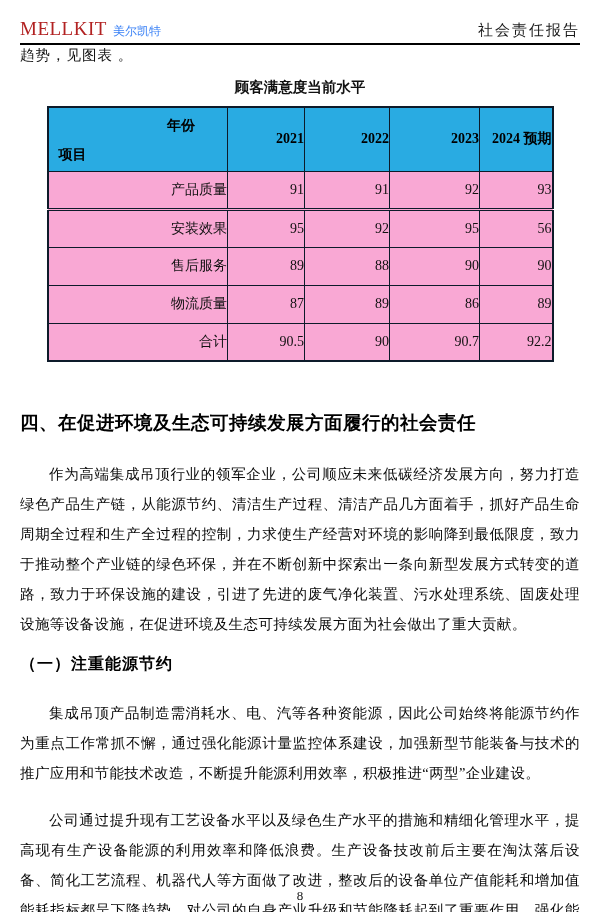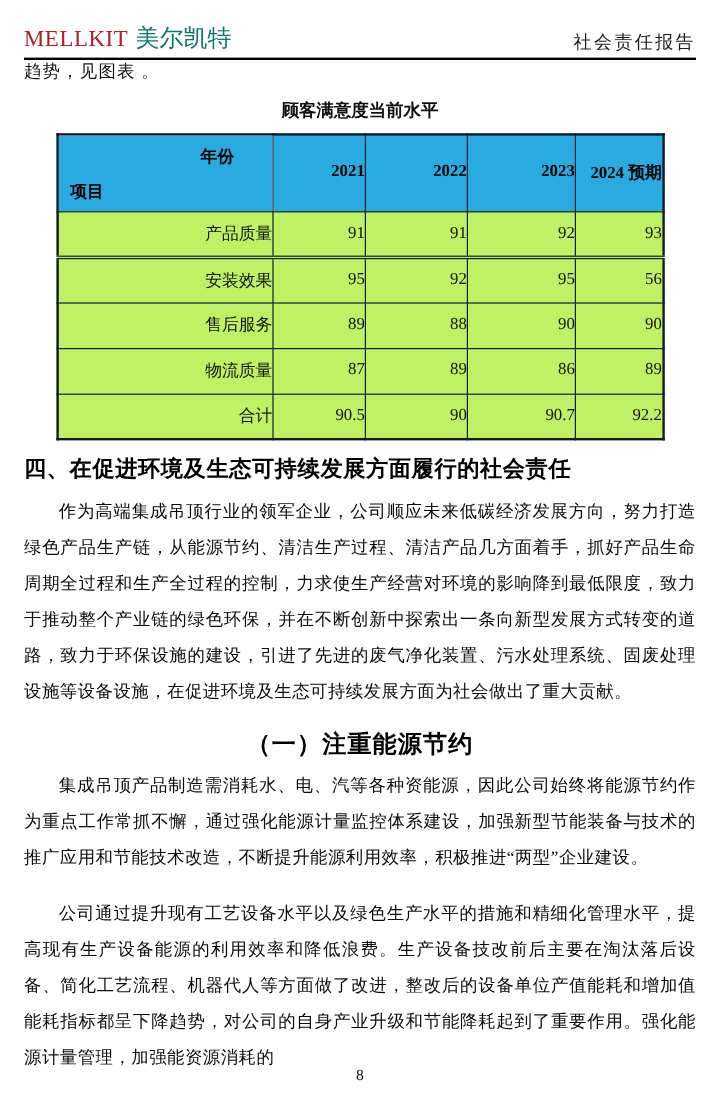--- a/index.html
+++ b/index.html
@@ -14,21 +14,21 @@
   
   .header {
     display: flex; justify-content: space-between; align-items: flex-end;
     border-bottom: 2px solid #000; padding-bottom: 3px;
   }
   .brand { display: flex; align-items: baseline; gap: 6px; margin-top: 12px; }
   .brand-en {
     color: #B22222; font-size: 19px; letter-spacing: 0.5px;
     font-family: "Liberation Serif", "DejaVu Serif", serif;
   }
-  .brand-zh { font-size: 20px; color: #0f766e; }
+  .brand-zh { font-size: 12px; color: #3b82f6; }
   .doc-title { font-size: 15px; color: #1a1a1a; letter-spacing: 2px; }
 
   
   .intro { font-size: 14.5px; line-height: 20px; letter-spacing: 1px; }
 
   
   .table-title {
     margin-top: 13px; text-align: center; font-weight: bold; font-size: 14.5px;
     font-family: "DejaVu Sans", "Liberation Sans", sans-serif;
   }
@@ -36,45 +36,44 @@
     margin: 9px auto 0 auto; width: 505px; border-collapse: collapse;
     border: 2px solid #0d1b2a; table-layout: fixed;
   }
   table.sat th, table.sat td {
     border: 1px solid #0d1b2a; text-align: right; vertical-align: middle;
     font-size: 14px;
   }
   table.sat thead th {
     background: #29ABE2; height: 64px; font-weight: bold; color: #000;
   }
-  table.sat tbody td { height: 38px; background: #bef264; }
+  table.sat tbody td { height: 38px; background: #f9a8d4; }
   table.sat tbody tr.first-row td { border-bottom: 3px double #0d1b2a; }
   .corner {
     position: relative; padding: 0;
     background-image: linear-gradient(to bottom right,
       transparent 49.5%, #0d1b2a 49.5%, #0d1b2a 50.5%, transparent 50.5%);
   }
   .corner .tr-label { position: absolute; top: 9px; right: 32px; font-weight: bold; }
   .corner .bl-label { position: absolute; bottom: 7px; left: 10px; font-weight: bold; }
 
   
   h2.section {
-    margin-top: 13px; font-size: 18.5px; line-height: 26px; color: #000;
-    font-family: Liberation Mono, monospace; font-weight: bold;
+    margin-top: 48px; font-size: 18.5px; line-height: 26px; color: #000;
+    font-family: Liberation Serif, serif; font-weight: bold;
     letter-spacing: 0.5px;
   }
   p.body {
-    margin-top: 6px; font-size: 14.5px; line-height: 30px; text-align: justify;
+    margin-top: 23px; font-size: 14.5px; line-height: 30px; text-align: justify;
     text-indent: 2em; letter-spacing: 0.4px; color: #0a0a0a;
   }
   h3.sub {
-    margin-top: 15px; font-size: 20px; color: #000;
+    margin-top: 15px; font-size: 16px; color: #000;
     font-family: Liberation Mono, monospace; font-weight: bold;
     letter-spacing: 1px;
-    text-align: center;
   }
   .pagenum {
     position: absolute; bottom: 8px; left: 0; width: 100%;
     text-align: center; font-size: 13px; color: #111;
   }
 </style>
 </head>
 <body>
 
 <div class="page">

